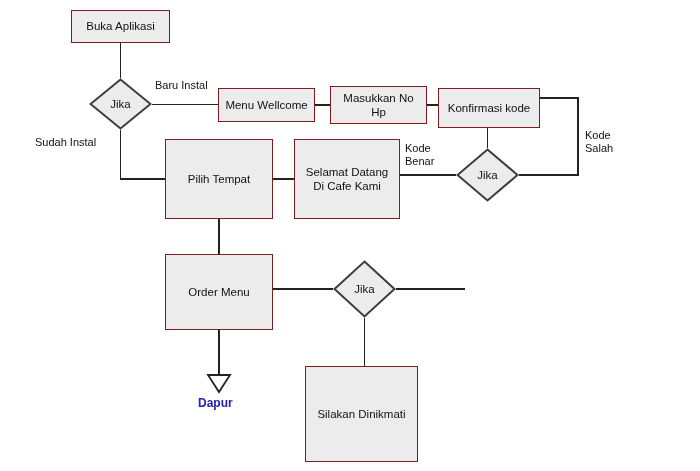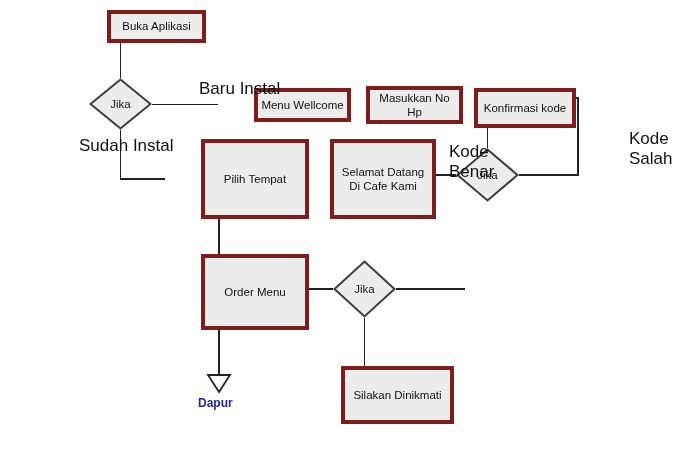--- a/index.html
+++ b/index.html
@@ -23,31 +23,30 @@
     left: 0;
     top: 0;
     width: 700px;
     height: 471px;
     pointer-events: none;
   }
   .node {
     position: absolute;
     box-sizing: border-box;
     background: #ececec;
-    border: 4px solid #7f1d1d;
+    border: 1px solid #7f1d1d;
     display: flex;
     align-items: center;
     justify-content: center;
     text-align: center;
     font-size: 11.5px;
     color: #111111;
     line-height: 1.25;
     white-space: pre-line;
     z-index: 3;
-    margin-left: 36px;
   }
   .diamond-wrap {
     position: absolute;
     z-index: 3;
   }
   .diamond-wrap svg {
     display: block;
   }
   .diamond-label {
     position: absolute;
@@ -57,27 +56,26 @@
     height: 100%;
     display: flex;
     align-items: center;
     justify-content: center;
     font-size: 11.5px;
     color: #111111;
     text-align: center;
   }
   .edge-label {
     position: absolute;
-    font-size: 17px;
+    font-size: 11px;
     color: #111111;
     line-height: 1.2;
     white-space: pre-line;
     z-index: 4;
     background: transparent;
-    margin-left: 44px;
   }
   .terminal-label {
     position: absolute;
     font-size: 12px;
     font-weight: bold;
     color: #2222aa;
     z-index: 4;
   }
 </style>
 </head>
@@ -144,21 +142,21 @@
   <div class="node" style="left:294px; top:139px; width:106px; height:80px;">
     <span>Selamat Datang
 Di Cafe Kami</span>
   </div>
 
   <div class="node" style="left:165px; top:254px; width:108px; height:76px;">
     <span>Order Menu</span>
   </div>
 
 
-  <div class="node" style="left:305px; top:366px; width:113px; height:58px;">
+  <div class="node" style="left:305px; top:366px; width:113px; height:96px;">
     <span>Silakan Dinikmati</span>
   </div>
 
   <div class="diamond-wrap" style="left:89px; top:78px; width:63px; height:52px;">
     <svg width="63" height="52" viewBox="0 0 63 52" xmlns="http://www.w3.org/2000/svg">
       <polygon points="31.5,1.5 61.5,26 31.5,50.5 1.5,26" fill="#ececec" stroke="#3d3d3d" stroke-width="2"></polygon>
     </svg>
     <div class="diamond-label">Jika</div>
   </div>
 

